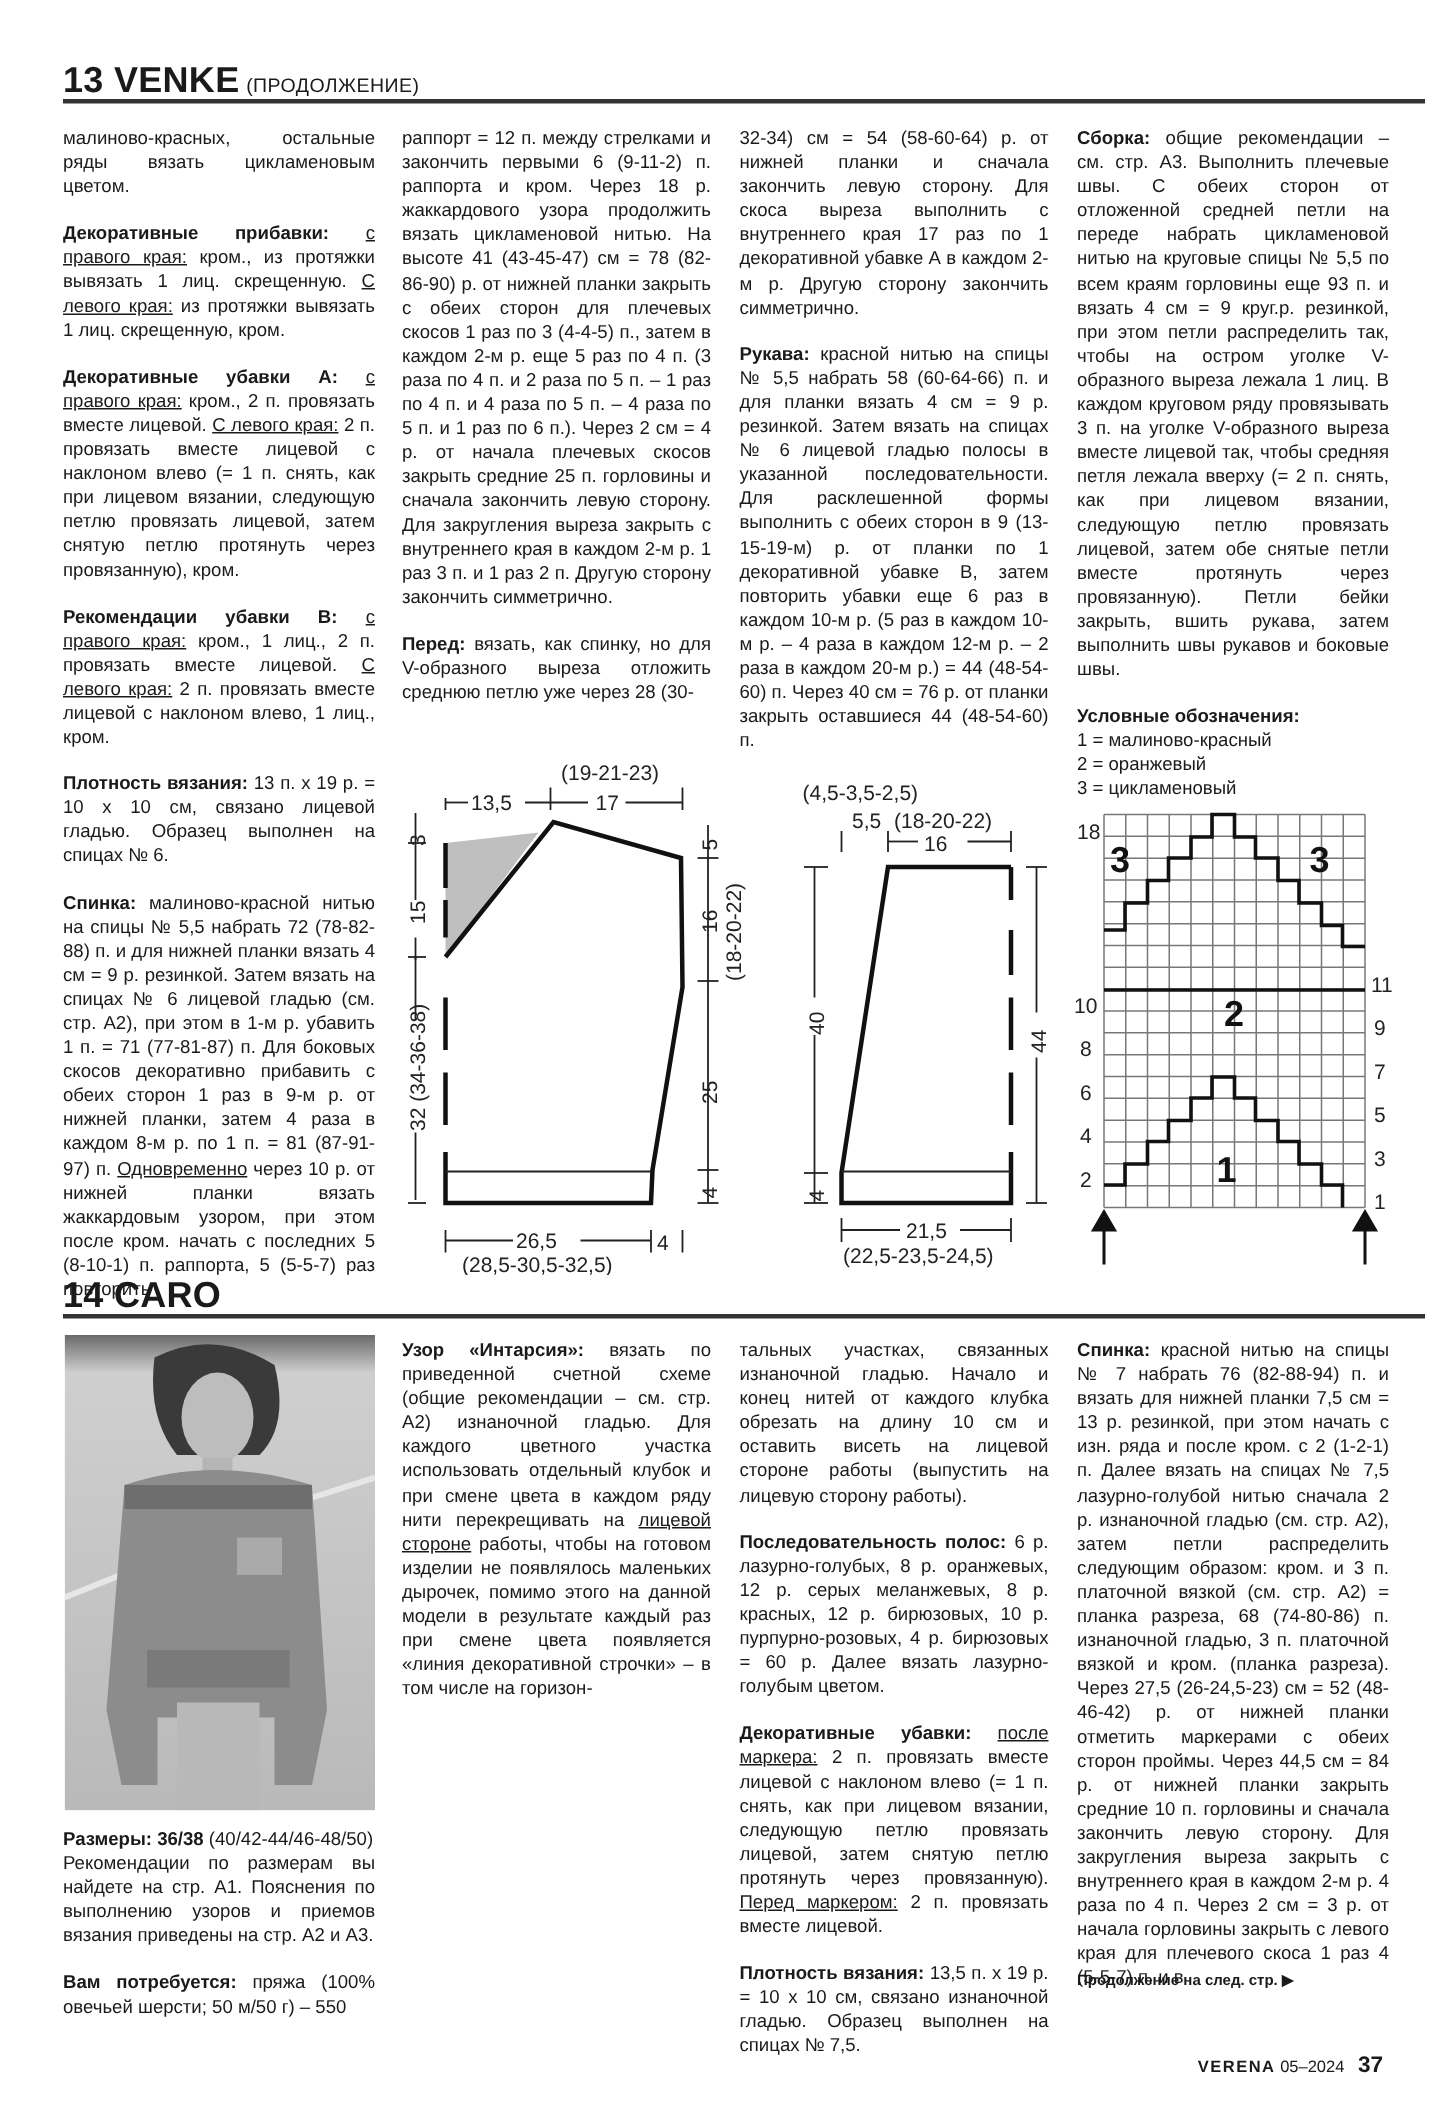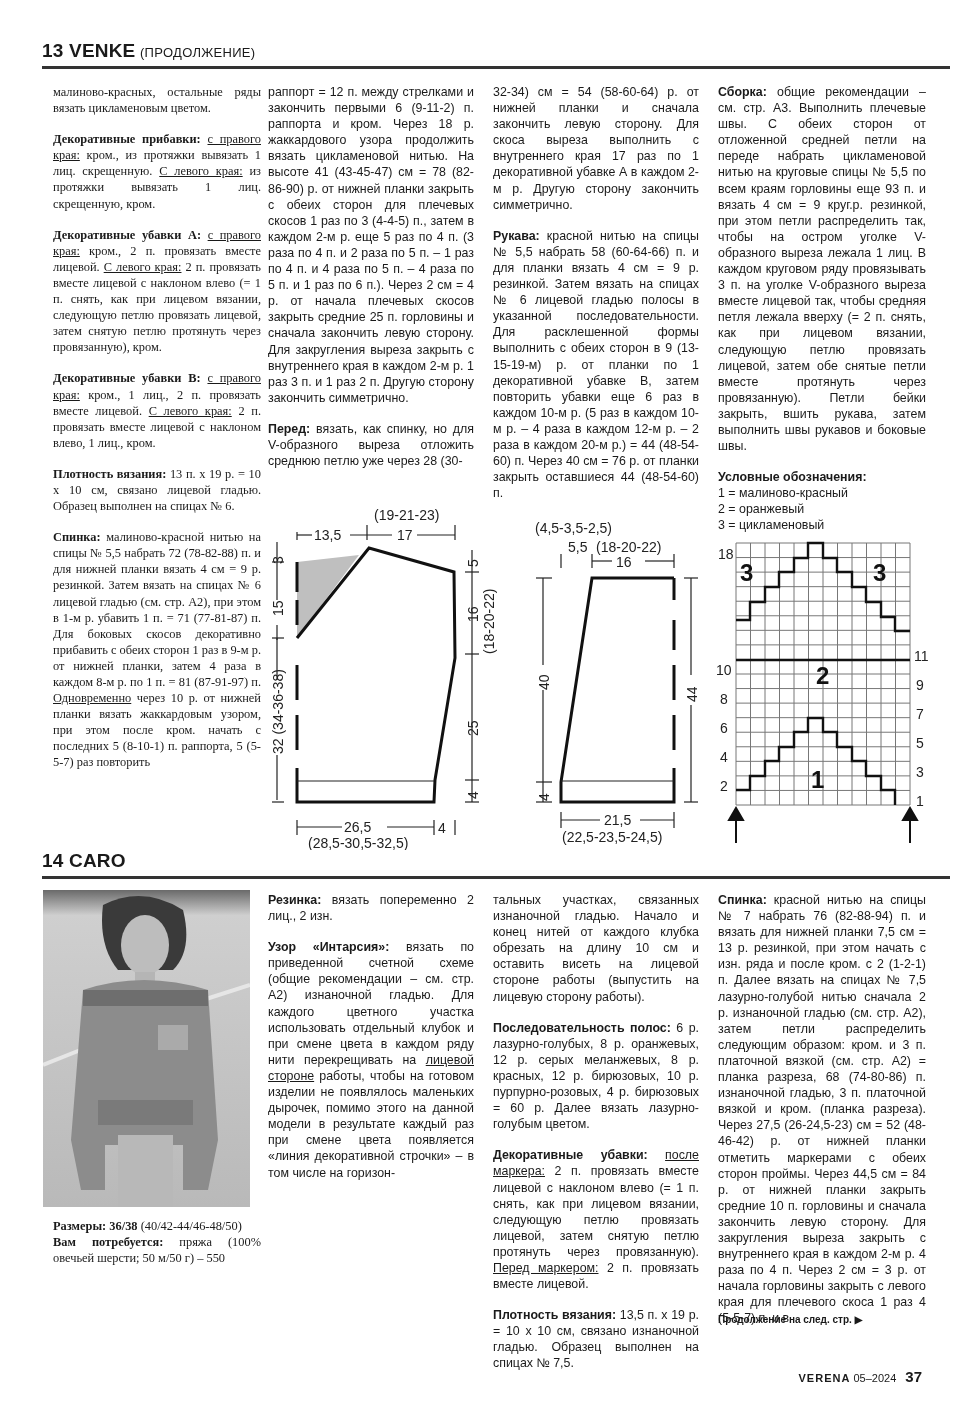--- a/index.html
+++ b/index.html
@@ -1,25 +1,25 @@
 <!DOCTYPE html>
 <html><head>
 <meta charset="utf-8">
 <style>
   html, body { margin:0; padding:0; background:#fff; }
   body { width:970px; height:1405px; position:relative; overflow:hidden;
          font-family:"Liberation Sans Narrow","Liberation Sans", sans-serif; color:#1a1a1a; }
   .sec-head { position:absolute; left:42px; right:20px; height:26px; border-bottom:3px solid #333; }
-  .sec-head .num { font-family:"Liberation Sans", sans-serif; font-weight:bold; font-size:19px; letter-spacing:0.2px; }
+  .sec-head .num { font-family:"Liberation Sans", sans-serif; font-weight:bold; font-size:24px; letter-spacing:0.2px; }
   .sec-head .sub { font-family:"Liberation Sans", sans-serif; font-size:13px; letter-spacing:0.3px; }
   .col { position:absolute; font-size:12.4px; line-height:16.1px; text-align:justify; }
   .col p { margin:0 0 15px 0; }
   .col b { font-weight:bold; }
   .u { text-decoration:underline; }
-  .c1 { left:53px; width:208px;font-family:Liberation Serif, serif; }
+  .c1 { left:42px; width:208px; }
   .c2 { left:268px; width:206px; }
   .c3 { left:493px; width:206px; }
   .c4 { left:718px; width:208px; }
   .legend p { margin:0; }
   .photo { position:absolute; left:43px; top:890px; width:207px; height:317px; overflow:hidden; }
   .footer { position:absolute; right:48px; top:1368px; font-size:11px; font-family:"Liberation Sans", sans-serif; }
   .footer .brand { font-weight:bold; letter-spacing:1px;margin-left:47px; }
   .footer .page { font-weight:bold; font-size:15px; margin-left:6px; }
   .cont { position:absolute; left:718px; top:1314px; font-weight:bold; font-size:10px; }
   svg text { font-family:"Liberation Sans", sans-serif; }
@@ -29,21 +29,21 @@
 
 <div class="sec-head" style="top:40px;">
   <span class="num">13 VENKE</span>
   <span class="sub">(ПРОДОЛЖЕНИЕ)</span>
 </div>
 
 <div class="col c1" style="top:84px;">
   <p>малиново-красных, остальные ряды вязать цикламеновым цветом.</p>
   <p><b>Декоративные прибавки:</b> <span class="u">с правого края:</span><span> кром., из протяжки вывязать 1 лиц. скрещенную. </span><span class="u">С левого края:</span><span> из протяжки вывязать 1 лиц. скрещенную, кром.</span></p>
   <p><b>Декоративные убавки А:</b> <span class="u">с правого края:</span><span> кром., 2 п. провязать вместе лицевой. </span><span class="u">С левого края:</span><span> 2 п. провязать вместе лицевой с наклоном влево (= 1 п. снять, как при лицевом вязании, следующую петлю провязать лицевой, затем снятую петлю протянуть через провязанную), кром.</span></p>
-  <p><b>Декоративные убавки В:</b> <span class="u">с правого края:</span><span> кром., 1 лиц., 2 п. провязать вместе лицевой. </span><span class="u">С левого края:</span><span> 2 п. провязать вместе лицевой с наклоном влево, 1 лиц., кром.</span></p>
+  <p><b>Рекомендации убавки В:</b> <span class="u">с правого края:</span><span> кром., 1 лиц., 2 п. провязать вместе лицевой. </span><span class="u">С левого края:</span><span> 2 п. провязать вместе лицевой с наклоном влево, 1 лиц., кром.</span></p>
   <p><b>Плотность вязания:</b><span> 13 п. х 19 р. = 10 х 10 см, связано лицевой гладью. Образец выполнен на спицах № 6.</span></p>
   <p><b>Спинка:</b><span> малиново-красной нитью на спицы № 5,5 набрать 72 (78-82-88) п. и для нижней планки вязать 4 см = 9 р. резинкой. Затем вязать на спицах № 6 лицевой гладью (см. стр. А2), при этом в 1-м р. убавить 1 п. = 71 (77-81-87) п. Для боковых скосов декоративно прибавить с обеих сторон 1 раз в 9-м р. от нижней планки, затем 4 раза в каждом 8-м р. по 1 п. = 81 (87-91-97) п. </span><span class="u">Одновременно</span><span> через 10 р. от нижней планки вязать жаккардовым узором, при этом после кром. начать с последних 5 (8-10-1) п. раппорта, 5 (5-5-7) раз повторить</span></p>
 </div>
 
 <div class="col c2" style="top:84px;">
   <p>раппорт = 12 п. между стрелками и закончить первыми 6 (9-11-2) п. раппорта и кром. Через 18 р. жаккардового узора продолжить вязать цикламеновой нитью. На высоте 41 (43-45-47) см = 78 (82-86-90) р. от нижней планки закрыть с обеих сторон для плечевых скосов 1 раз по 3 (4-4-5) п., затем в каждом 2-м р. еще 5 раз по 4 п. (3 раза по 4 п. и 2 раза по 5 п. – 1 раз по 4 п. и 4 раза по 5 п. – 4 раза по 5 п. и 1 раз по 6 п.). Через 2 см = 4 р. от начала плечевых скосов закрыть средние 25 п. горловины и сначала закончить левую сторону. Для закругления выреза закрыть с внутреннего края в каждом 2-м р. 1 раз 3 п. и 1 раз 2 п. Другую сторону закончить симметрично.</p>
   <p><b>Перед:</b><span> вязать, как спинку, но для V-образного выреза отложить среднюю петлю уже через 28 (30-</span></p>
 </div>
 
 <div class="col c3" style="top:84px;">
@@ -251,25 +251,25 @@
     <path d="M40,100 Q100,80 165,100 L175,250 L165,300 L140,300 L140,255 L62,255 L62,300 L38,300 L28,250Z" fill="#8c8c8c"></path>
     <rect x="40" y="100" width="125" height="16" fill="#6e6e6e"></rect>
     <rect x="55" y="210" width="95" height="25" fill="#7a7a7a"></rect>
     <rect x="115" y="135" width="30" height="25" fill="#aaaaaa"></rect>
     <rect x="75" y="245" width="55" height="72" fill="#b8b8b8"></rect>
   </svg>
 </div>
 
 <div class="col c1" style="top:1218px;">
   <p style="margin-bottom:0"><b>Размеры: 36/38</b><span> (40/42-44/46-48/50)</span></p>
+  <p>Рекомендации по размерам вы найдете на стр. А1. Пояснения по выполнению узоров и приемов вязания приведены на стр. А2 и А3.</p>
   <p><b>Вам потребуется:</b><span> пряжа (100% овечьей шерсти; 50 м/50 г) – 550</span></p>
 </div>
 
 <div class="col c2" style="top:892px;">
-  <p><b>Резинка:</b><span> вязать попеременно 2 лиц., 2 изн.</span></p>
   <p><b>Узор «Интарсия»:</b><span> вязать по приведенной счетной схеме (общие рекомендации – см. стр. А2) изнаночной гладью. Для каждого цветного участка использовать отдельный клубок и при смене цвета в каждом ряду нити перекрещивать на </span><span class="u">лицевой стороне</span><span> работы, чтобы на готовом изделии не появлялось маленьких дырочек, помимо этого на данной модели в результате каждый раз при смене цвета появляется «линия декоративной строчки» – в том числе на горизон-</span></p>
 </div>
 
 <div class="col c3" style="top:892px;">
   <p>тальных участках, связанных изнаночной гладью. Начало и конец нитей от каждого клубка обрезать на длину 10 см и оставить висеть на лицевой стороне работы (выпустить на лицевую сторону работы).</p>
   <p><b>Последовательность полос:</b><span> 6 р. лазурно-голубых, 8 р. оранжевых, 12 р. серых меланжевых, 8 р. красных, 12 р. бирюзовых, 10 р. пурпурно-розовых, 4 р. бирюзовых = 60 р. Далее вязать лазурно-голубым цветом.</span></p>
   <p><b>Декоративные убавки:</b> <span class="u">после маркера:</span><span> 2 п. провязать вместе лицевой с наклоном влево (= 1 п. снять, как при лицевом вязании, следующую петлю провязать лицевой, затем снятую петлю протянуть через провязанную). </span><span class="u">Перед маркером:</span><span> 2 п. провязать вместе лицевой.</span></p>
   <p><b>Плотность вязания:</b><span> 13,5 п. х 19 р. = 10 х 10 см, связано изнаночной гладью. Образец выполнен на спицах № 7,5.</span></p>
 </div>
 

